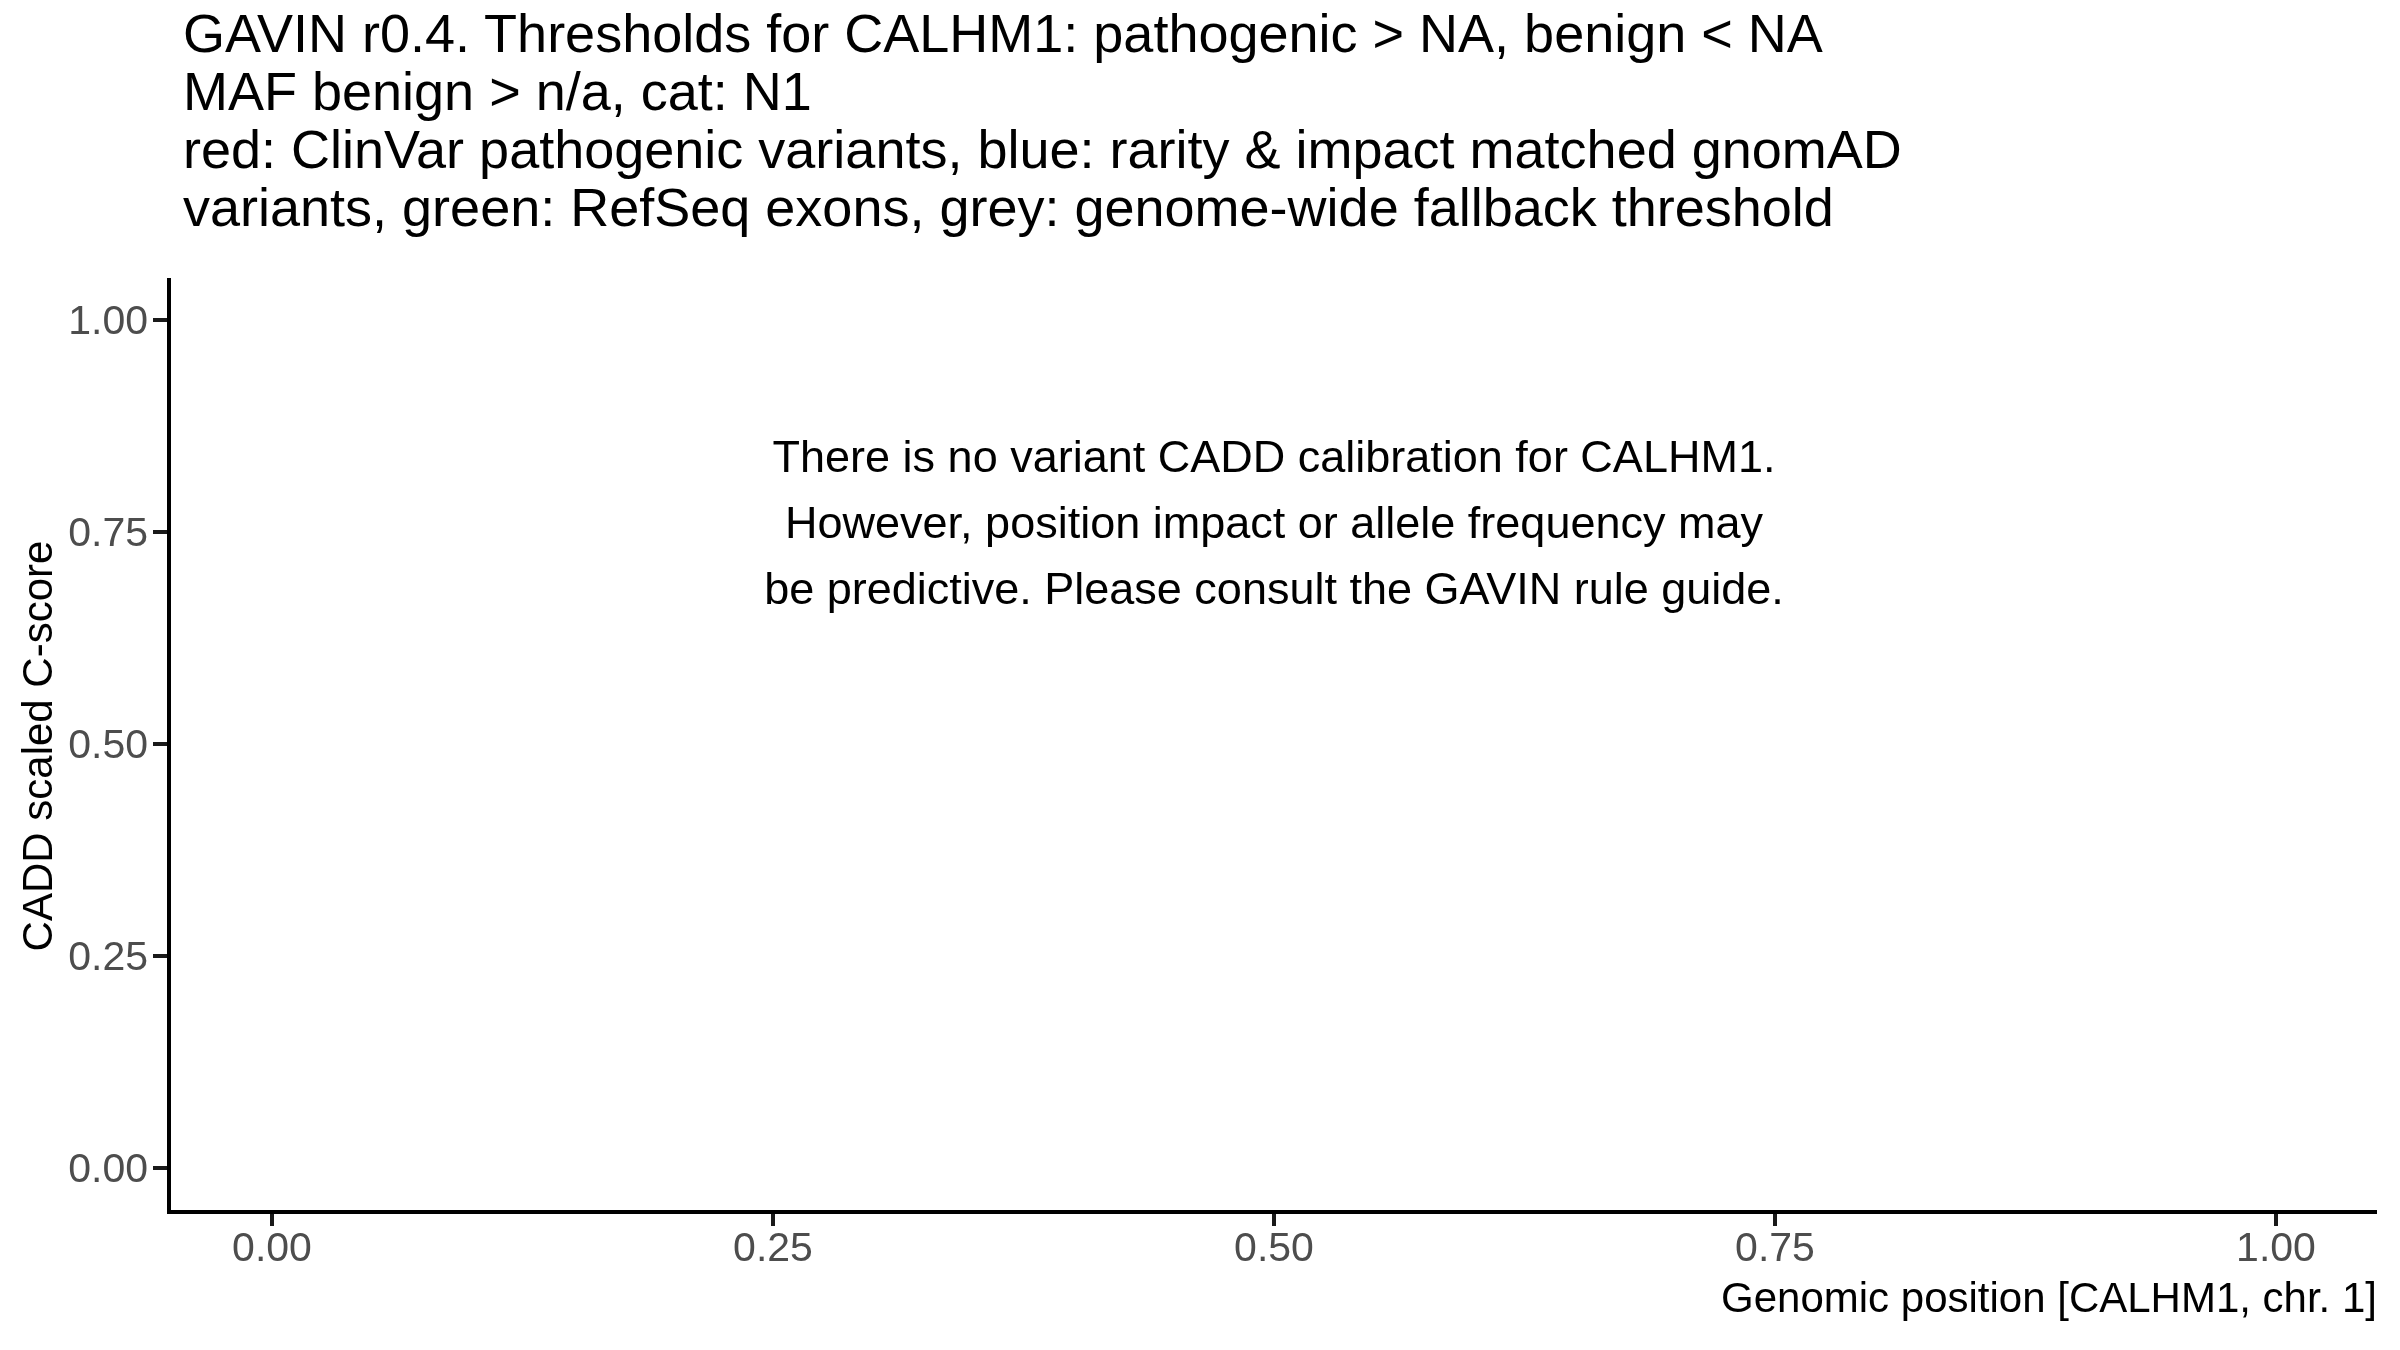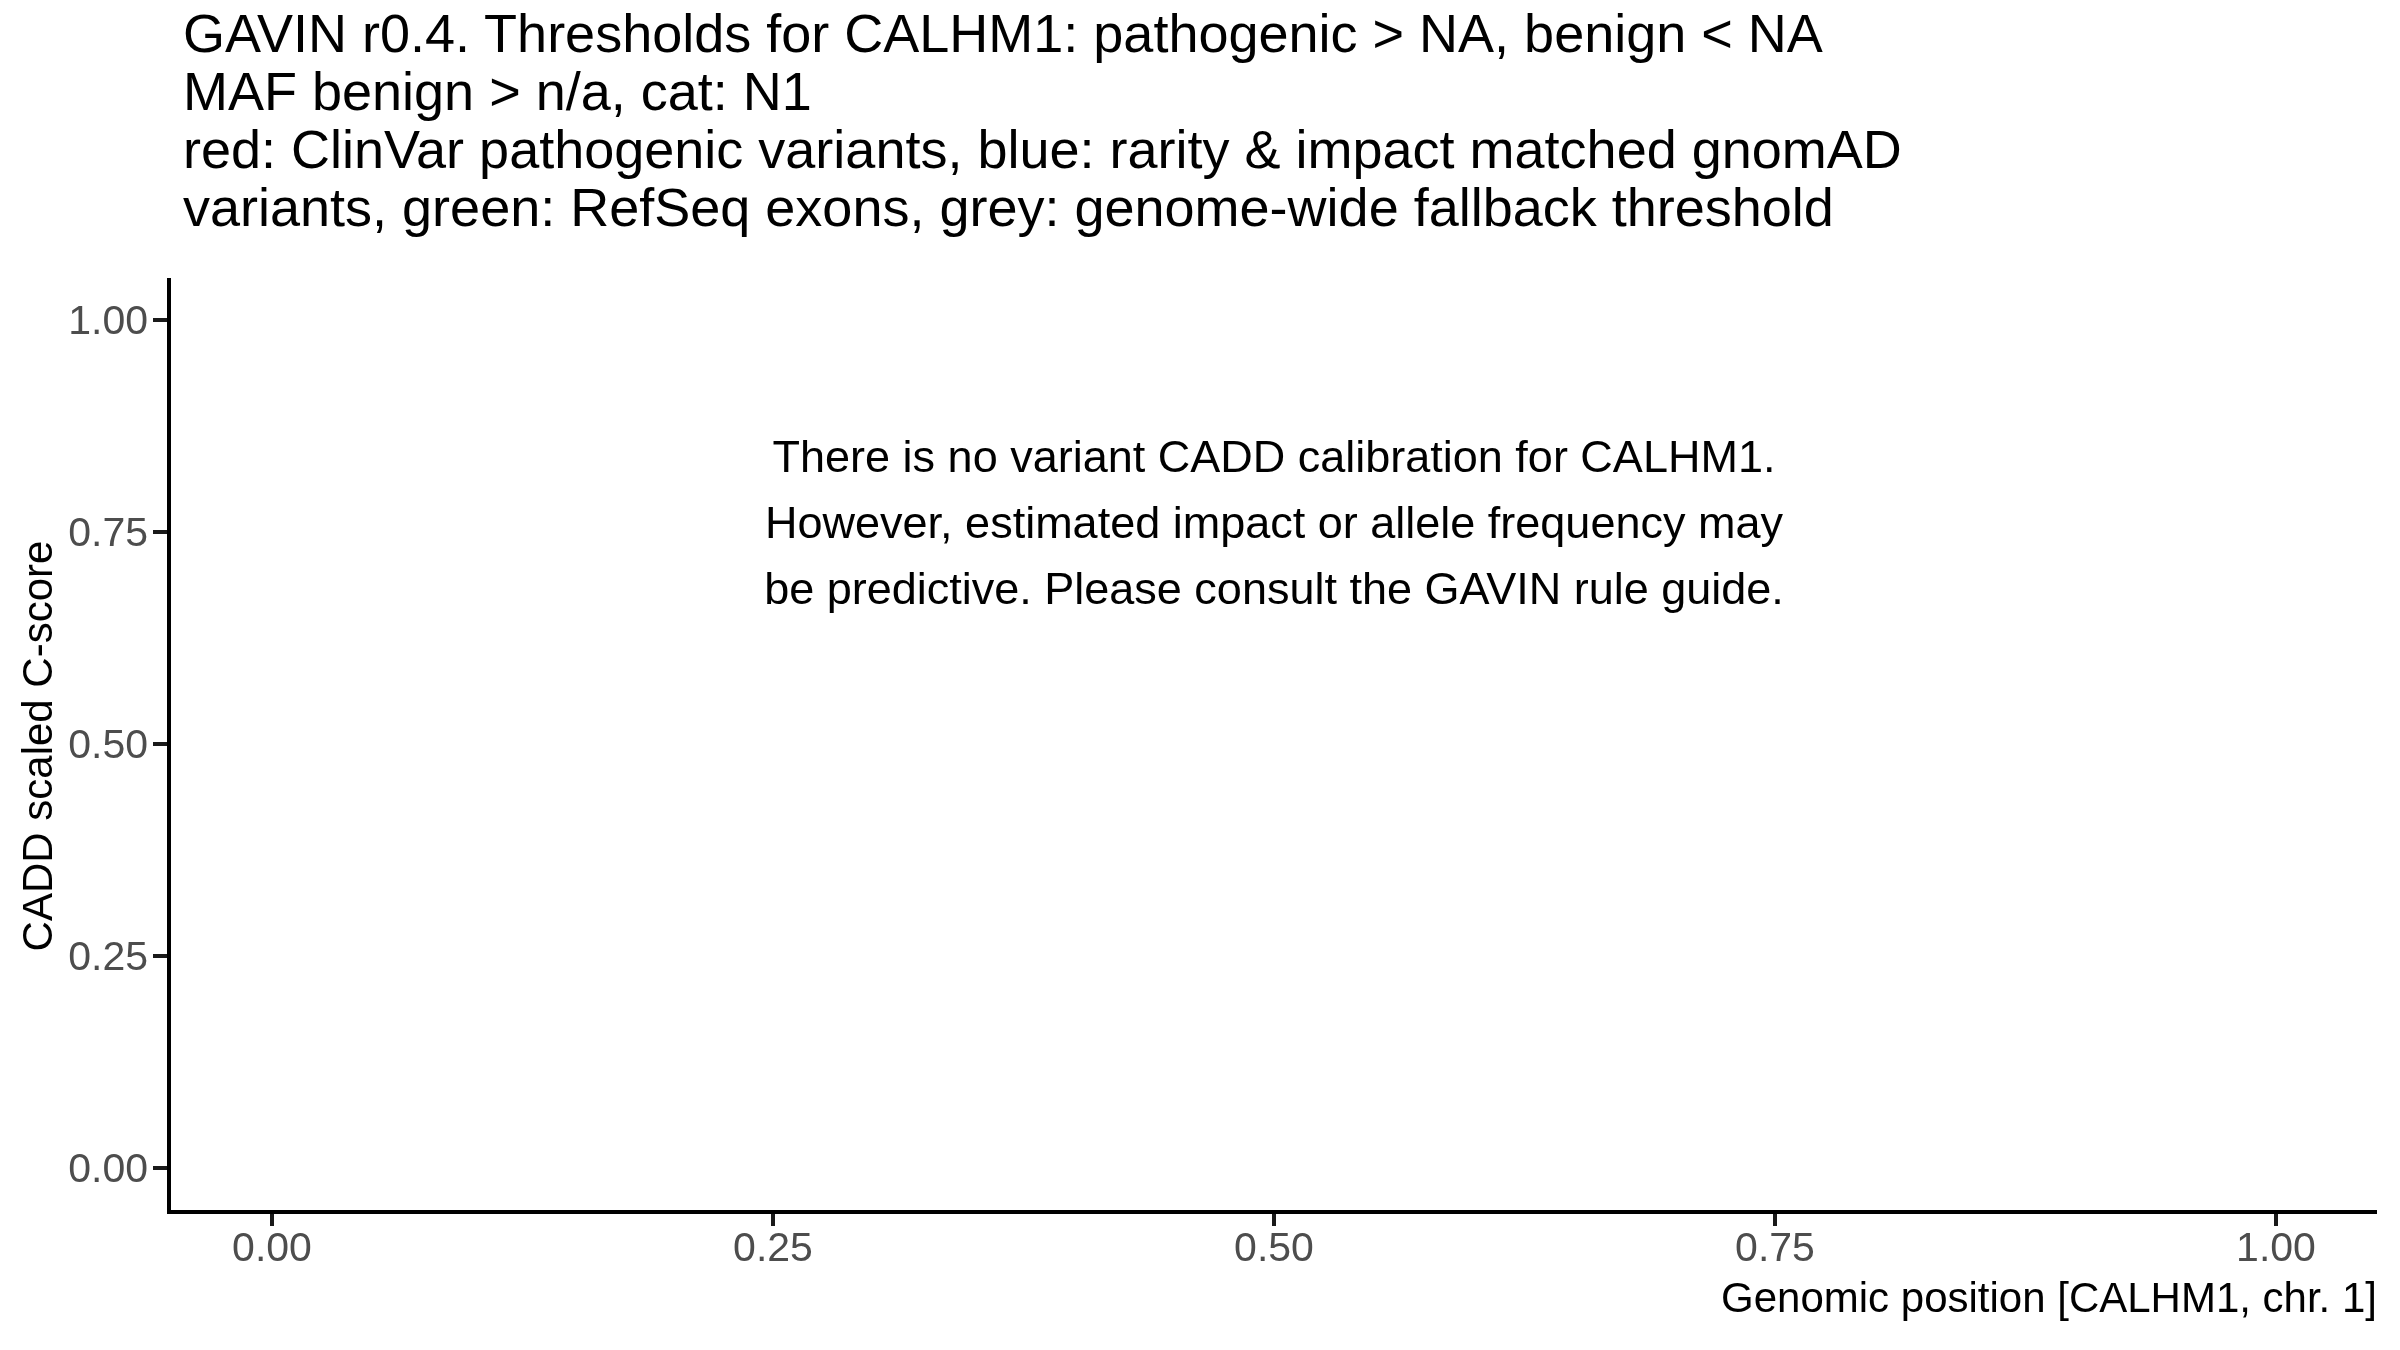--- a/index.html
+++ b/index.html
@@ -110,21 +110,21 @@
     <div>GAVIN r0.4. Thresholds for CALHM1: pathogenic &gt; NA, benign &lt; NA</div>
     <div>MAF benign &gt; n/a, cat: N1</div>
     <div>red: ClinVar pathogenic variants, blue: rarity &amp; impact matched gnomAD</div>
     <div>variants, green: RefSeq exons, grey: genome-wide fallback threshold</div>
   </div>
 
   <div class="panel"></div>
 
   <div class="annotation">
     <div>There is no variant CADD calibration for CALHM1.</div>
-    <div>However, estimated impact or allele frequency may</div>
+    <div>However, position impact or allele frequency may</div>
     <div>be predictive. Please consult the GAVIN rule guide.</div>
   </div>
 
   <div class="y-tick" style="top:318px"></div>
   <div class="y-tick" style="top:530px"></div>
   <div class="y-tick" style="top:742px"></div>
   <div class="y-tick" style="top:954px"></div>
   <div class="y-tick" style="top:1166px"></div>
 
   <div class="y-tick-label" style="top:299px">1.00</div>

